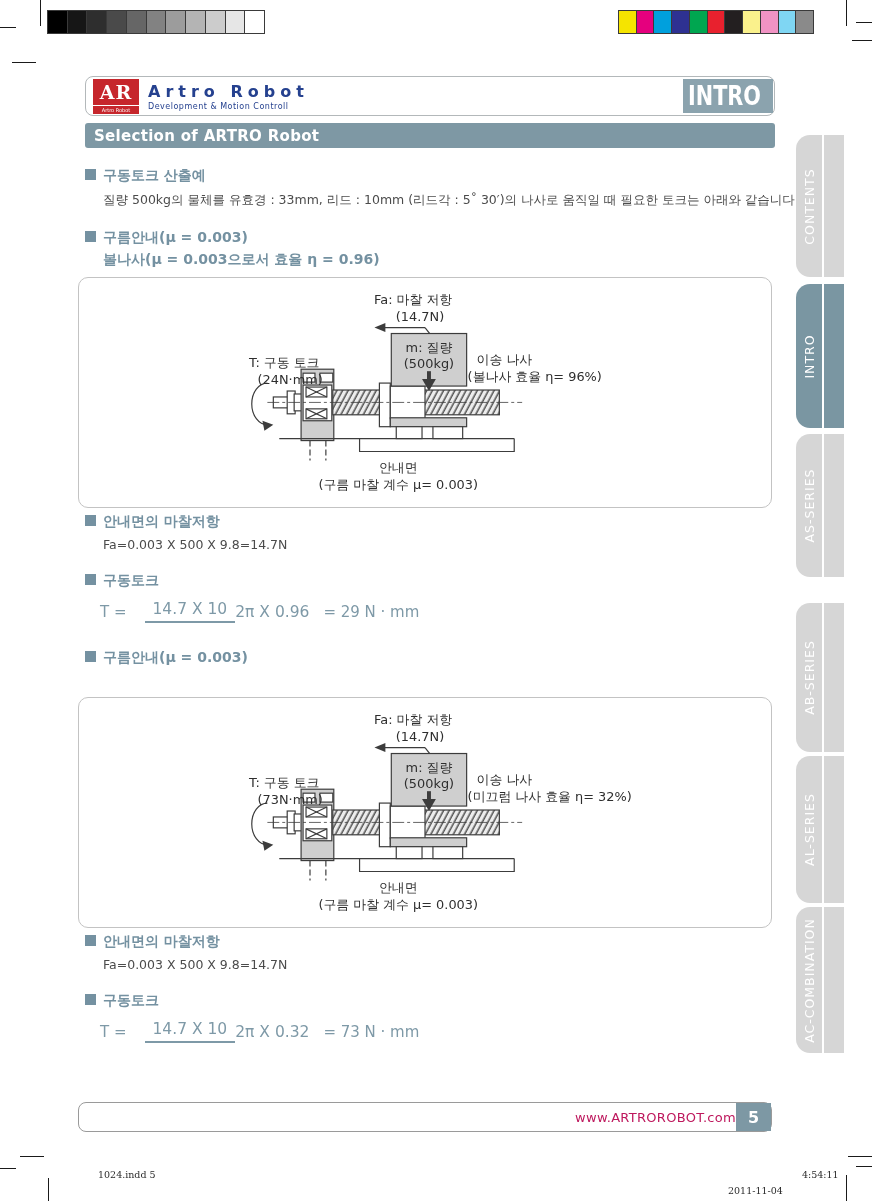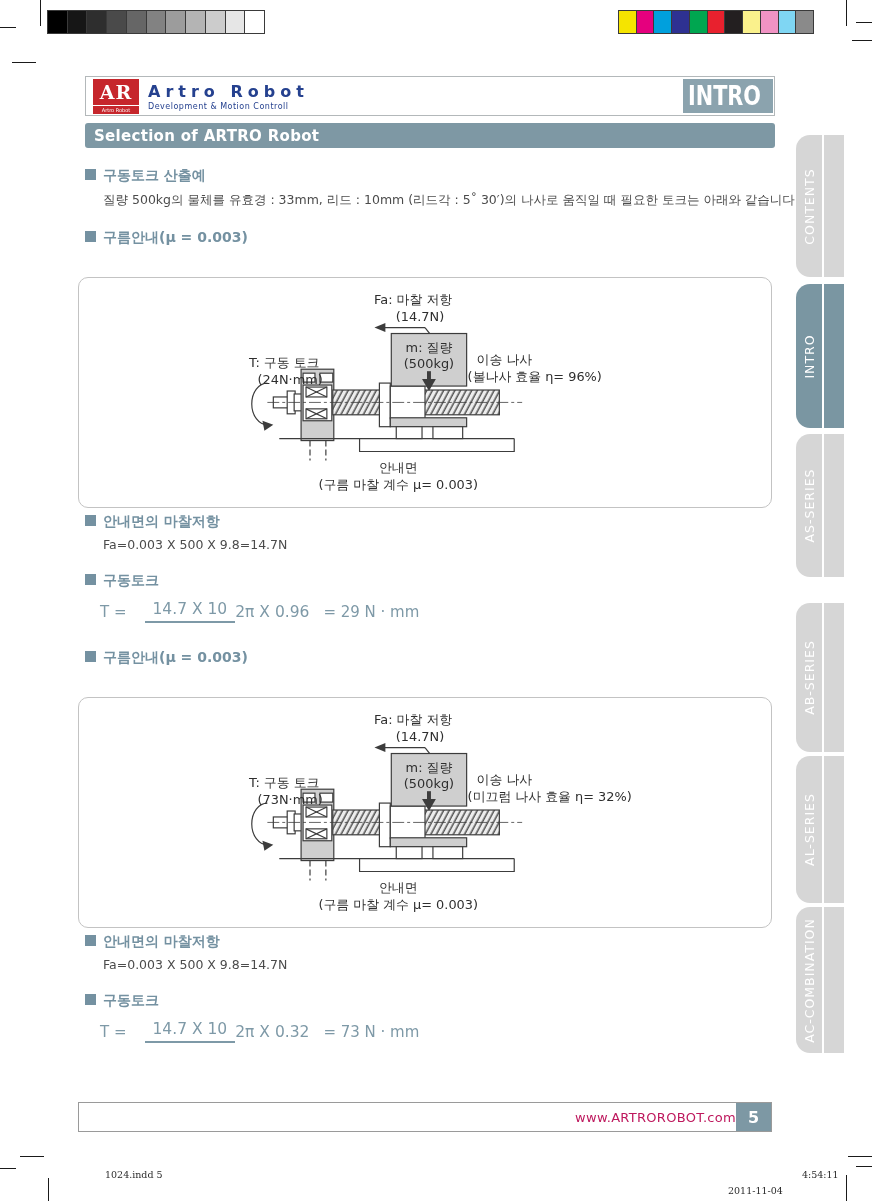--- a/index.html
+++ b/index.html
@@ -1,19 +1,19 @@
 <!DOCTYPE html>
 <html><head>
 <meta charset="utf-8">
 <style>
   * { margin:0; padding:0; box-sizing:border-box; }
   html,body { width:872px; height:1201px; background:#fff; position:relative;
     font-family:"DejaVu Sans","Liberation Sans",sans-serif; overflow:hidden; }
 
-  .abs { position:absolute; }
+  .abs { position:absolute;border-radius:8px; }
 
   
   .crop { position:absolute; background:#1a1a1a; }
 
   
   .calbar { position:absolute; display:flex; border:1px solid #3a3a3a; }
   .calbar .swatch { flex:1 1 auto; border-right:1px solid #3a3a3a; }
   .calbar .swatch:last-child { border-right:none; }
   #graybar  { left:47px;  top:10px; width:218px; height:24px; }
   #colorbar { left:618px; top:10px; width:196px; height:24px; }
@@ -144,20 +144,21 @@
 
 <div class="abs title-bar">Selection of ARTRO Robot</div>
 
 <div class="h-slate" style="left:85px;top:167px;">
   <span class="sq"></span><span>구동토크 산출예</span>
 </div>
 <div class="body-txt" style="left:103px;top:192px;">질량 500kg의 물체를 유효경 : 33mm, 리드 : 10mm (리드각 : 5˚ 30′)의 나사로 움직일 때 필요한 토크는 아래와 같습니다.</div>
 
 <div class="h-slate" style="left:85px;top:229px;">
   <div><span class="sq"></span><span>구름안내(μ = 0.003)</span></div>
+  <div class="h-line2">볼나사(μ = 0.003으로서 효율 η = 0.96)</div>
 </div>
 
 <div class="diagram-box" style="top:277px;">
   <svg viewBox="0 0 694 231">
     <defs>
       <pattern id="hatch-a" width="5" height="10" patternUnits="userSpaceOnUse" patternTransform="rotate(28)">
         <rect width="5" height="10" fill="#ededed"></rect>
         <line x1="1.2" y1="0" x2="1.2" y2="10" stroke="#4d4d4d" stroke-width="1.5"></line>
       </pattern>
     </defs>
@@ -355,15 +356,15 @@
       <span>AC-COMBINATION</span>
     </div>
     <div class="divider"></div>
 </div>
 
 <div class="abs footer-bar">
   <span class="footer-url">www.ARTROROBOT.com</span>
   <div class="page-box">5</div>
 </div>
 
-<span class="print-info" style="left:105px;top:1169px;">1024.indd  5</span>
+<span class="print-info" style="left:98px;top:1169px;">1024.indd  5</span>
 <span class="print-info" style="left:728px;top:1169px;margin-top:16px;">2011-11-04</span>
 <span class="print-info" style="left:802px;top:1169px;">4:54:11</span>
 
 </body></html>

